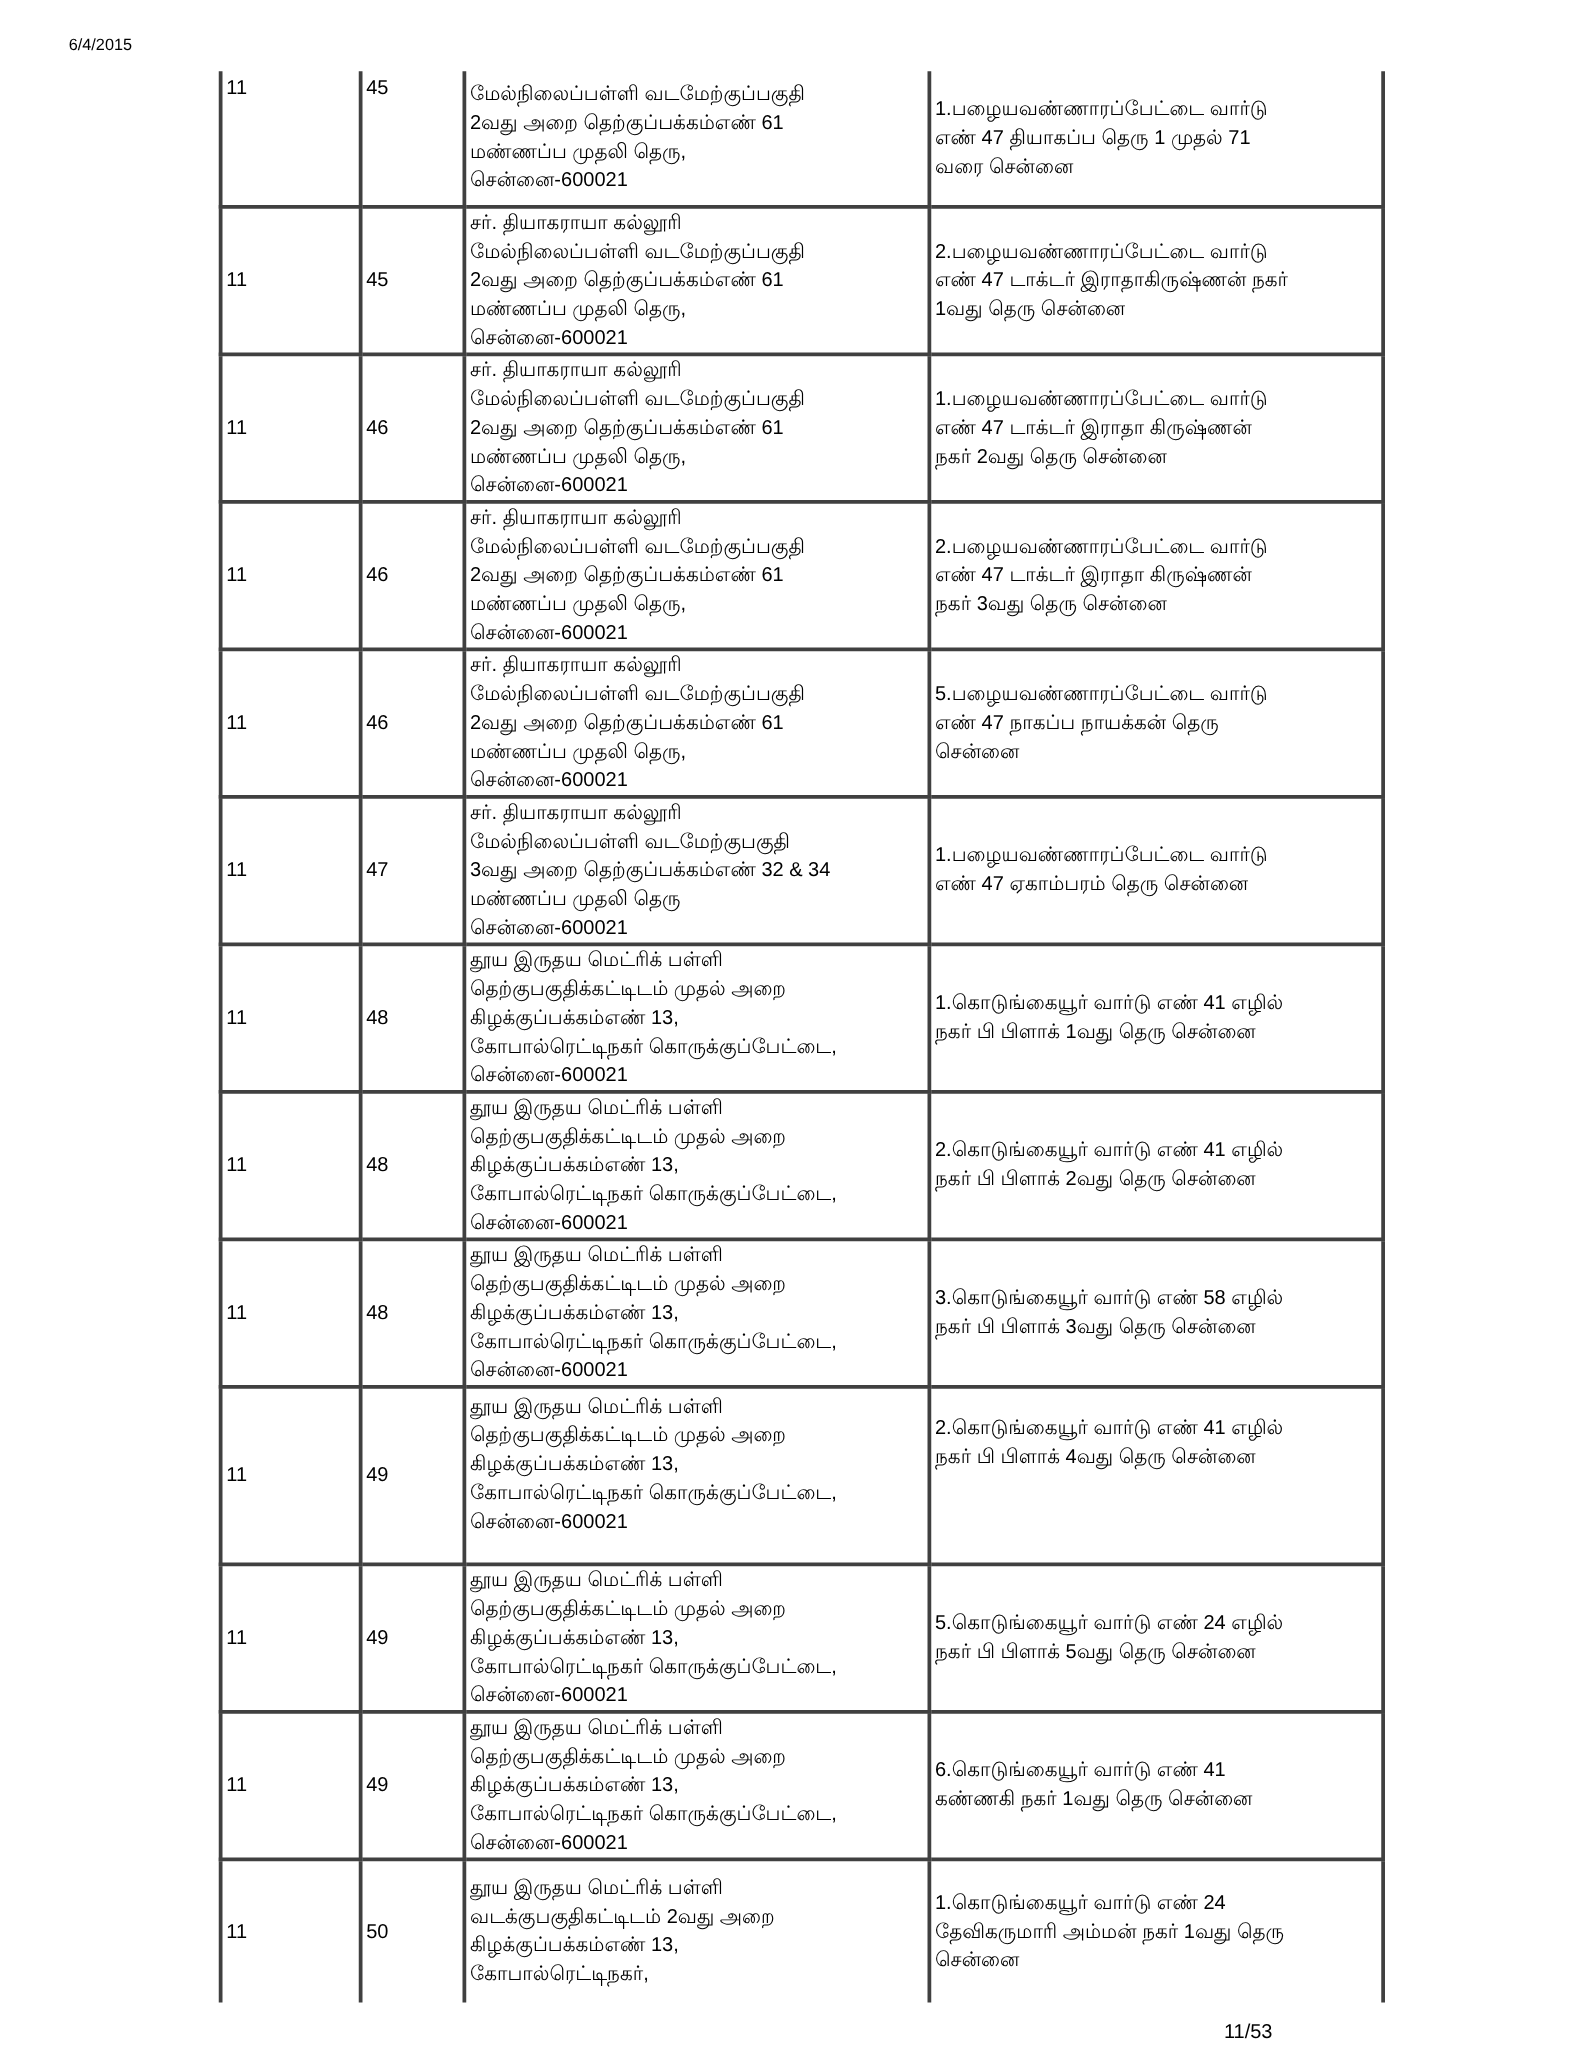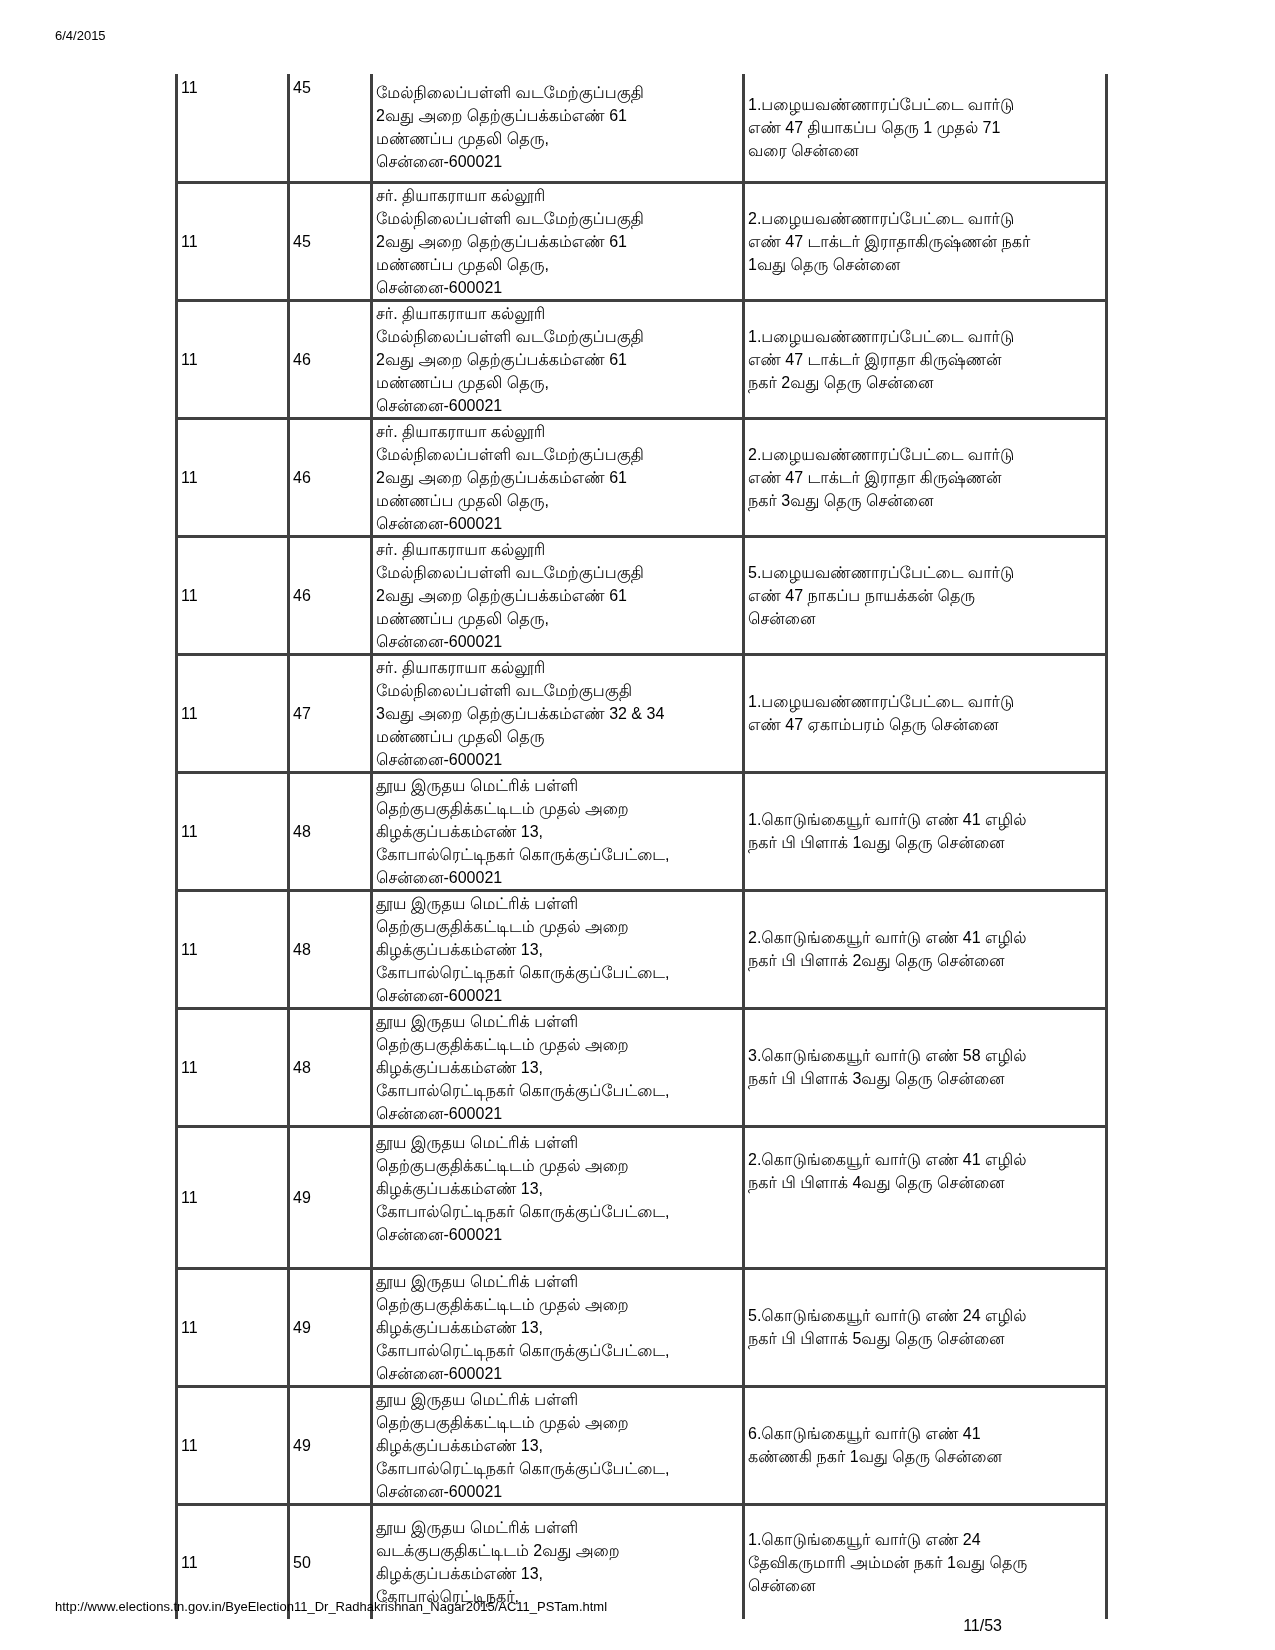--- a/index.html
+++ b/index.html
@@ -1,30 +1,30 @@
 <!DOCTYPE html>
 <html lang="ta"><head>
 <meta charset="utf-8">
 <style>
   html,body { margin:0; padding:0; background:#ffffff; }
   body { font-family:"Liberation Sans", sans-serif; color:#000; }
   .page {
     position:relative; width:1120px; height:1650px;
-    background:#ffffff; overflow:hidden;
+    background:#ffffff; overflow:hidden;padding-left:16px;
   }
   .hdr-date {
     position:absolute; left:55px; top:28px;
     font-size:13px; line-height:16px;
   }
   .hdr-title {
     position:absolute; left:0; right:0; top:28px;
     text-align:center; font-size:13px; line-height:16px;
   }
   table.ps {
-    position:absolute; left:175px; top:74px; width:930px;
+    position:absolute; left:175px; top:57px; width:930px;
     border-collapse:collapse; table-layout:fixed;
   }
   table.ps td {
     border:3px solid #404040;
     font-size:16px; line-height:23px;
     padding:0 3px; vertical-align:middle;
     overflow:hidden; word-wrap:break-word;
   }
   table.ps tr:first-child td { border-top:none; }
   table.ps tr:last-child td  { border-bottom:none; }
@@ -201,16 +201,15 @@
 வடக்குபகுதிகட்டிடம் 2வது அறை
 கிழக்குப்பக்கம்எண் 13,
 கோபால்ரெட்டிநகர்,</td>
         <td class="area">1.கொடுங்கையூர் வார்டு எண் 24
 தேவிகருமாரி அம்மன் நகர் 1வது தெரு
 சென்னை</td>
       </tr>
     </tbody>
   </table>
 
-  <div class="ftr-url">http://www.elections.tn.gov.in/ByeElection11_Dr_Radhakrishnan_Nagar2015/AC11_PSTam.html</div>
   <div class="ftr-page">11/53</div>
 
 </div>
 
 </body></html>

